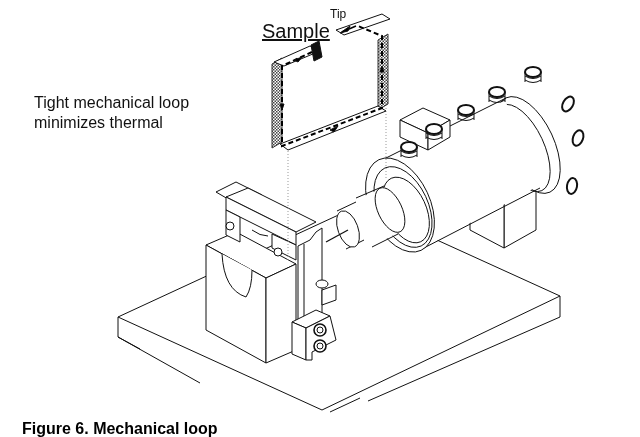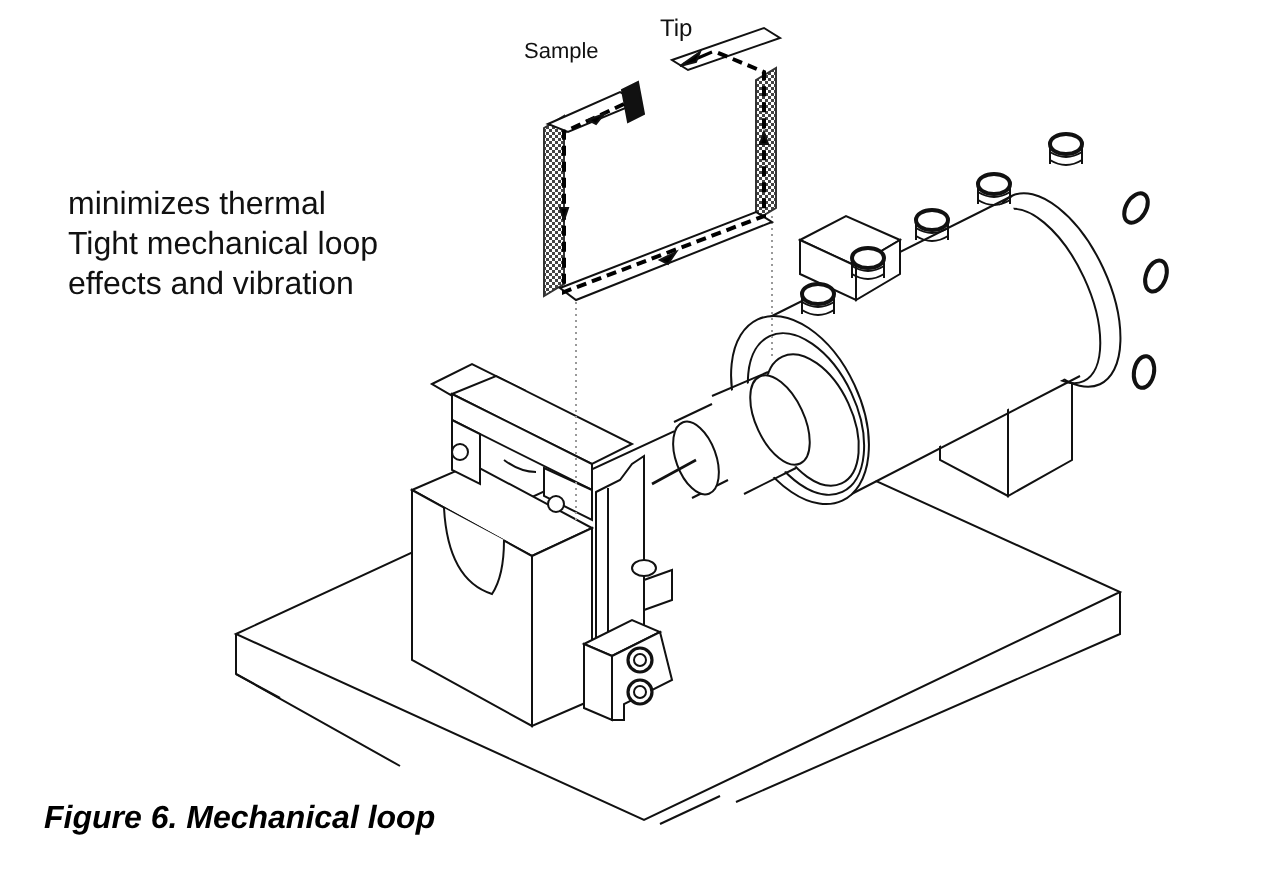--- a/index.html
+++ b/index.html
@@ -1,23 +1,23 @@
 <!DOCTYPE html>
 <html><head>
 <meta charset="utf-8">
 <style>
   html, body { margin: 0; padding: 0; background: #ffffff; }
   body { width: 640px; height: 437px; position: relative; overflow: hidden; font-family: "Liberation Sans", sans-serif; }
   #figure { position: absolute; left: 0; top: 0; width: 640px; height: 437px; }
   .lbl { position: absolute; color: #111; font-family: "Liberation Sans", sans-serif; white-space: nowrap; }
   #lbl-tip { left: 330px; top: 7px; font-size: 12px; }
-  #lbl-sample { left: 262px; top: 20px; font-size: 11px; }
+  #lbl-sample { left: 262px; top: 20px; font-size: 20px; text-decoration: underline; }
   #annotation { position: absolute; left: 34px; top: 93px; font-size: 16px; line-height: 20px; color: #111; }
   #annotation div { white-space: nowrap; }
-  #caption { position: absolute; left: 22px; top: 401px; font-size: 16px; font-weight: bold; font-style: italic; color: #000; }
+  #caption { position: absolute; left: 22px; top: 420px; font-size: 16px; font-weight: bold; color: #000; }
   svg line, svg path, svg polygon, svg ellipse, svg rect { vector-effect: non-scaling-stroke; }
 </style>
 </head>
 <body>
 
 <svg id="figure" viewBox="0 0 640 437" xmlns="http://www.w3.org/2000/svg">
   <defs>
     <pattern id="hatch" width="3" height="3" patternUnits="userSpaceOnUse">
       <rect width="3" height="3" fill="#fff"></rect>
       <rect width="1.5" height="1.5" fill="#444"></rect>
@@ -167,18 +167,17 @@
       <polygon points="380,72 384,72 382,66" fill="#000"></polygon>
     </g>
 
   </g>
 </svg>
 
 <div class="lbl" id="lbl-tip">Tip</div>
 <div class="lbl" id="lbl-sample">Sample</div>
 
 <div id="annotation">
+  <div>Tight mechanical loop</div>
   <div>minimizes thermal</div>
-  <div>Tight mechanical loop</div>
-  <div>effects and vibration</div>
 </div>
 
 <div id="caption">Figure 6. Mechanical loop</div>
 
 </body></html>

